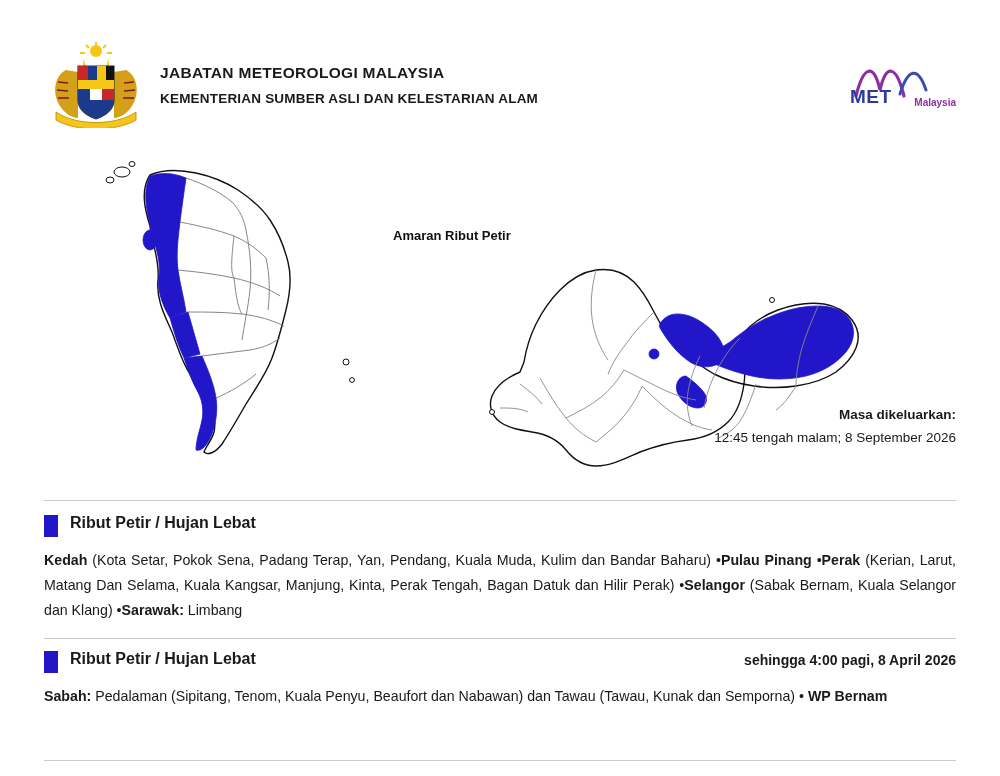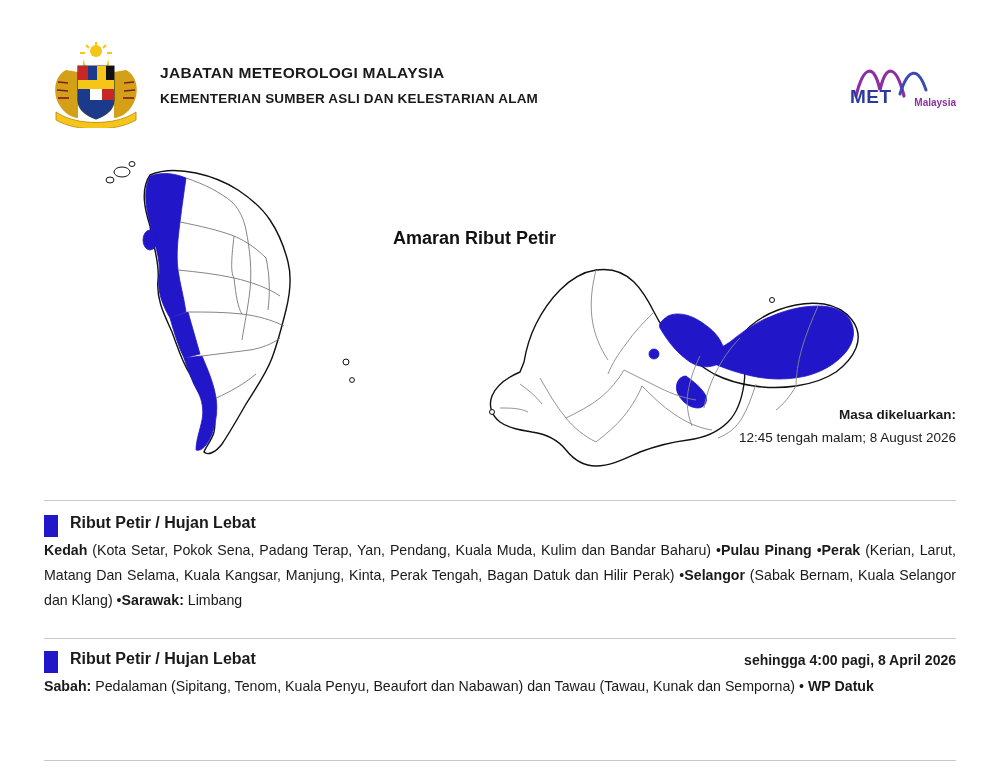--- a/index.html
+++ b/index.html
@@ -87,21 +87,21 @@
     position: absolute;
     top: 140px;
     left: 0;
     width: 1000px;
     height: 340px;
   }
   .map-title {
     position: absolute;
     left: 393px;
     top: 88px;
-    font-size: 18px;
+    font-size: 13px;
     font-weight: bold;
     color: #111;
   }
   .issued {
     position: absolute;
     right: 44px;
     top: 265px;
     text-align: right;
     margin-left: 40px;
   }
@@ -161,20 +161,21 @@
   }
   .warn-until {
     position: absolute;
     right: 0;
     top: 2px;
     font-size: 14px;
     font-weight: bold;
     color: #1a1a1a;
   }
   .warn-body {
+    margin-top: 10px;
     font-size: 14.2px;
     line-height: 25px;
     color: #1a1a1a;
     text-align: justify;
     text-justify: inter-word;
   }
   .warn-body b { font-weight: bold; }
 </style>
 </head>
 <body>
@@ -329,21 +330,21 @@
 
         <circle cx="492" cy="272" r="2.5" fill="#ffffff" stroke="#111" stroke-width="1"></circle>
         <circle cx="772" cy="160" r="2.5" fill="#ffffff" stroke="#111" stroke-width="1"></circle>
       </g>
     </svg>
 
     <div class="map-title">Amaran Ribut Petir</div>
 
     <div class="issued">
       <div class="issued-label">Masa dikeluarkan:</div>
-      <div class="issued-value">12:45 tengah malam; 8 August 2026</div>
+      <div class="issued-value">12:45 tengah malam; 8 September 2026</div>
     </div>
   </div>
 
   <div class="sep sep1"></div>
   <div class="sep sep2"></div>
   <div class="sep sep3"></div>
 
   <div class="warning warn1">
     <div class="warn-head">
       <div class="warn-swatch"></div>
@@ -354,17 +355,17 @@
     </div>
   </div>
 
   <div class="warning warn2">
     <div class="warn-head">
       <div class="warn-swatch"></div>
       <div class="warn-title">Ribut Petir / Hujan Lebat</div>
       <div class="warn-until">sehingga 4:00 pagi, 8 April 2026</div>
     </div>
     <div class="warn-body">
-      <b>Sabah:</b><span> Pedalaman (Sipitang, Tenom, Kuala Penyu, Beaufort dan Nabawan) dan Tawau (Tawau, Kunak dan Semporna) </span><span>•</span> <b>WP Datuk</b><span></span>
+      <b>Sabah:</b><span> Pedalaman (Sipitang, Tenom, Kuala Penyu, Beaufort dan Nabawan) dan Tawau (Tawau, Kunak dan Semporna) </span><span>•</span> <b>WP Bernam</b><span></span>
     </div>
   </div>
 
 </div>
 
 </body></html>

